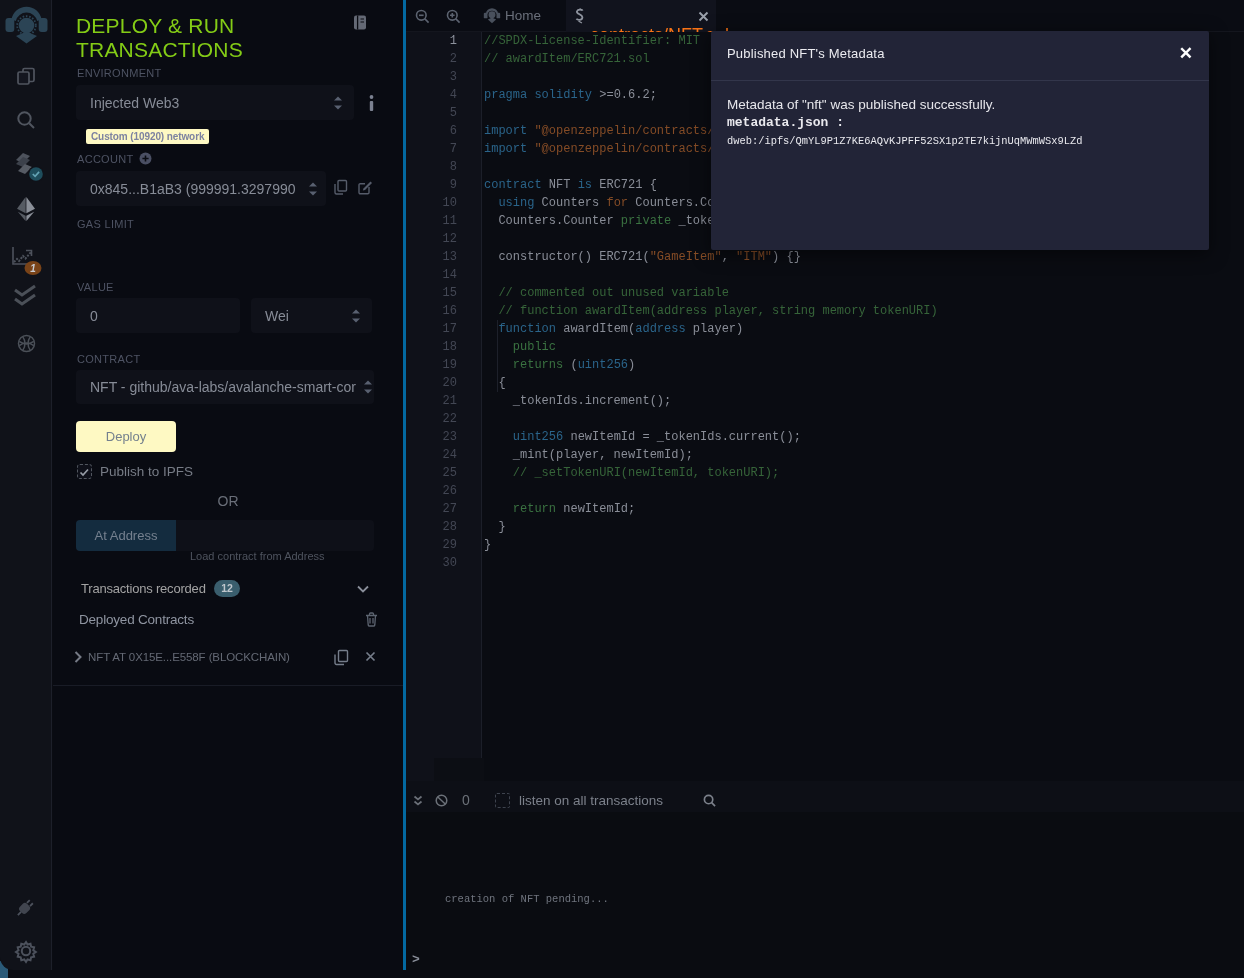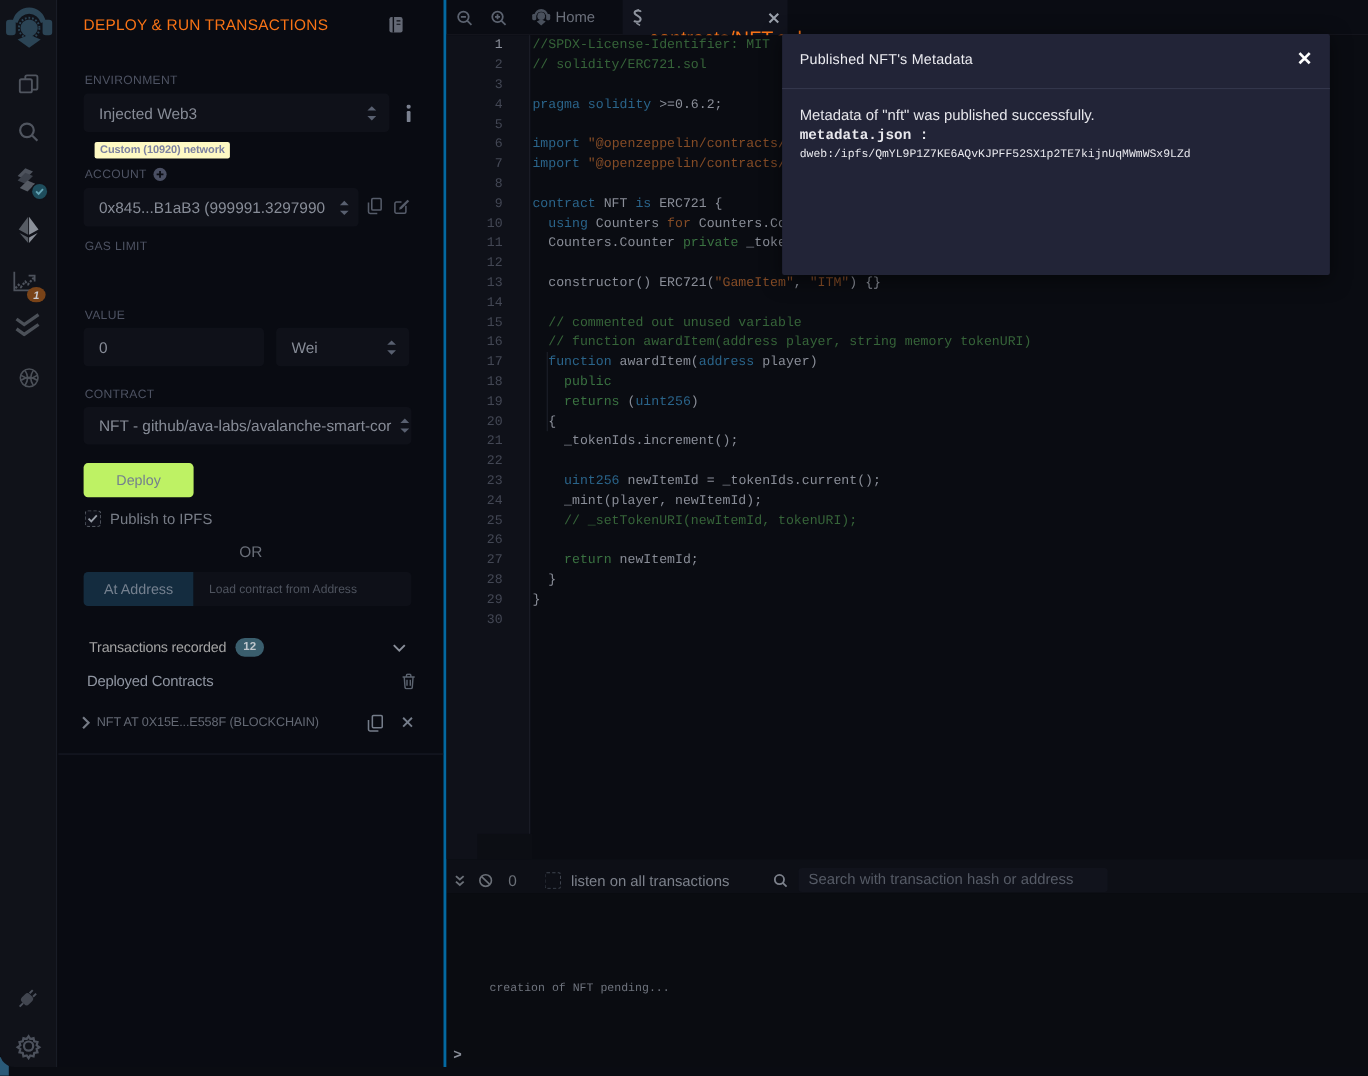--- a/index.html
+++ b/index.html
@@ -7,21 +7,21 @@
   #app { position:relative; width:1244px; height:978px; }
 
   
   #iconbar { position:absolute; left:0; top:0; width:52px; height:970px; background:#101219; border-right:1px solid #1d202a; border-bottom-left-radius:13px; z-index:2; }
   #bluecorner { position:absolute; left:0; top:961px; width:8px; height:17px; background:#2a5a78; z-index:1; }
   .ic { position:absolute; left:0; width:52px; text-align:center; }
   .ic svg { display:inline-block; }
 
   
   #sidepanel { position:absolute; left:53px; top:0; width:350px; height:970px; background:#090b12; z-index:2; }
-  #sidepanel .title { position:absolute; left:23px; top:14px; font-size:14px; color:#f97316; letter-spacing:0.2px; }
+  #sidepanel .title { position:absolute; left:23px; top:14px; font-size:21px; color:#84cc16; letter-spacing:0.2px; }
   .lbl { position:absolute; font-size:11px; color:#4e5363; letter-spacing:0.3px; }
   .inp { position:absolute; background:#0f1119; border-radius:4px; color:#878c97; font-size:14px; }
   .inp .txt { position:absolute; left:14px; top:50%; transform:translateY(-50%); white-space:nowrap; overflow:hidden; }
   .updn { position:absolute; right:12px; top:50%; transform:translateY(-50%); width:8px; height:15px; }
   .updn:before { content:""; position:absolute; top:1px; left:0; border-left:4px solid transparent; border-right:4px solid transparent; border-bottom:4.5px solid #596070; }
   .updn:after { content:""; position:absolute; bottom:1px; left:0; border-left:4px solid transparent; border-right:4px solid transparent; border-top:4.5px solid #596070; }
 
   
   #main { position:absolute; left:403px; top:0; right:0; height:970px; background:#0a0c12; border-left:3px solid #0369a1; }
   #tabbar { position:absolute; left:0; top:0; right:0; height:32px; background:#0a0c13; border-bottom:1px solid #14161e; }
@@ -197,34 +197,34 @@
         <span class="txt">Wei</span>
         <span class="updn"></span>
       </div>
 
     <div class="lbl" style="left:24px; top:353px;">CONTRACT</div>
     <div class="inp" style="left:23px; top:370px; width:298px; height:34px;">
       <span class="txt" style="max-width:272px;">NFT - github/ava-labs/avalanche-smart-cor</span>
       <span class="updn" style="right:2px;"></span>
     </div>
 
-    <div style="position:absolute; left:23px; top:421px; width:100px; height:31px; background:#bef264; border-radius:4px; text-align:center; line-height:31px; font-size:13px; color:#74808e;">Deploy</div>
+    <div style="position:absolute; left:23px; top:421px; width:100px; height:31px; background:#fef9c3; border-radius:4px; text-align:center; line-height:31px; font-size:13px; color:#74808e;">Deploy</div>
 
     <div style="position:absolute; left:24px; top:464px; width:15px; height:15px; background:#0e1019; border:1px dashed #51565f; border-radius:3px;">
       <svg width="13" height="13" viewBox="0 0 13 13">
           <path d="M2.5 6.5 l2.5 2.5 l5 -5.5" fill="none" stroke="#969ca6" stroke-width="1.7"></path>
         </svg>
     </div>
     <div style="position:absolute; left:47px; top:464px; font-size:13.5px; color:#777c86;">Publish to IPFS</div>
 
     <div style="position:absolute; left:0; top:493px; width:350px; text-align:center; font-size:14px; color:#6a6f79;">OR</div>
 
     <div style="position:absolute; left:23px; top:520px; width:100px; height:31px; background:#142c3f; border-radius:4px 0 0 4px; text-align:center; line-height:31px; font-size:13px; color:#75808f;">At Address</div>
     <div class="inp" style="left:123px; top:520px; width:198px; height:31px; background:#0e1018; border-radius:0 4px 4px 0;">
-        <span class="txt" style="color:#4e535e; font-size:11px;">Load contract from Address</span>
+        <span class="txt" style="color:#4e535e; font-size:11px;margin-top:20px;">Load contract from Address</span>
       </div>
 
     <div style="position:absolute; left:28px; top:581px; font-size:13px; letter-spacing:-0.2px; color:#a3a3a3;">Transactions recorded</div>
     <div style="position:absolute; left:161px; top:580px; min-width:26px; height:17px; background:#3a5e6d; border-radius:9px; text-align:center; line-height:17px; font-size:10.5px; font-weight:700; color:#bfc6cc;">12</div>
     <svg style="position:absolute; left:304px; top:585px;" width="12" height="8" viewBox="0 0 12 8" fill="none" stroke="#8a8f9a" stroke-width="1.8">
         <path d="M1 1.5 L6 6.5 L11 1.5"></path>
       </svg>
 
     <div style="position:absolute; left:26px; top:612px; font-size:13.5px; letter-spacing:-0.2px; color:#8f95a1;">Deployed Contracts</div>
     <svg style="position:absolute; left:312px; top:612px;" width="13" height="15" viewBox="0 0 13 15" fill="none" stroke="#5c6470" stroke-width="1.3">
@@ -307,21 +307,21 @@
 24
 25
 26
 27
 28
 29
 30</div>
         </div>
       <div id="guide1" style="position:absolute; left:91px; top:288px; width:1px; height:72px; background:#1d202a;"></div>
       <div id="code"><span class="c">//SPDX-License-Identifier: MIT</span>
-<span class="c">// solidity/ERC721.sol</span>
+<span class="c">// awardItem/ERC721.sol</span>
 
 <span class="k">pragma</span> <span class="k">solidity</span> &gt;=0.6.2;
 
 <span class="k">import</span> <span class="o">"@openzeppelin/contracts/token/ERC721/ERC721.sol"</span>;
 <span class="k">import</span> <span class="o">"@openzeppelin/contracts/utils/Counters.sol"</span>;
 
 <span class="k">contract</span> NFT <span class="k">is</span> ERC721 {
   <span class="k">using</span> Counters <span class="o">for</span> Counters.Counter;
   Counters.Counter <span class="g">private</span> _tokenIds;
 
@@ -353,23 +353,20 @@
         <circle cx="7" cy="7" r="5.7"></circle>
           <path d="M3 3.2 L11 10.8"></path>
       </svg>
       <span style="position:absolute; left:56px; top:11px; font-size:14px; color:#6b7078;">0</span>
       <div style="position:absolute; left:89px; top:12px; width:15px; height:15px; background:#0d0f16; border:1px dashed #3e434e; border-radius:2px;"></div>
       <span style="position:absolute; left:113px; top:12px; font-size:13.5px; color:#7c818b;">listen on all transactions</span>
       <svg style="position:absolute; left:297px; top:13px;" width="13" height="13" viewBox="0 0 14 14" fill="none" stroke="#7c818b" stroke-width="1.8">
         <circle cx="6" cy="6" r="4.5"></circle>
           <path d="M9.3 9.3 L13 13"></path>
       </svg>
-      <div style="position:absolute; left:320px; top:8px; width:281px; height:22px; background:#11131c; border-radius:3px;">
-        <span style="position:absolute; left:9px; top:3px; font-size:13.5px; color:#565b66;">Search with transaction hash or address</span>
-      </div>
     </div>
     <div id="termbody">
       <div style="position:absolute; left:39px; top:81px; font-size:10.5px; color:#6f747e;text-align:right;">creation of NFT pending...</div>
       <div style="position:absolute; left:6px; top:140px; font-size:13px; font-weight:700; color:#898e99;">&gt;</div>
     </div>
   </div>
 </div>
 <div id="modal">
   <div class="mh">
       <span class="t">Published NFT's Metadata</span>

